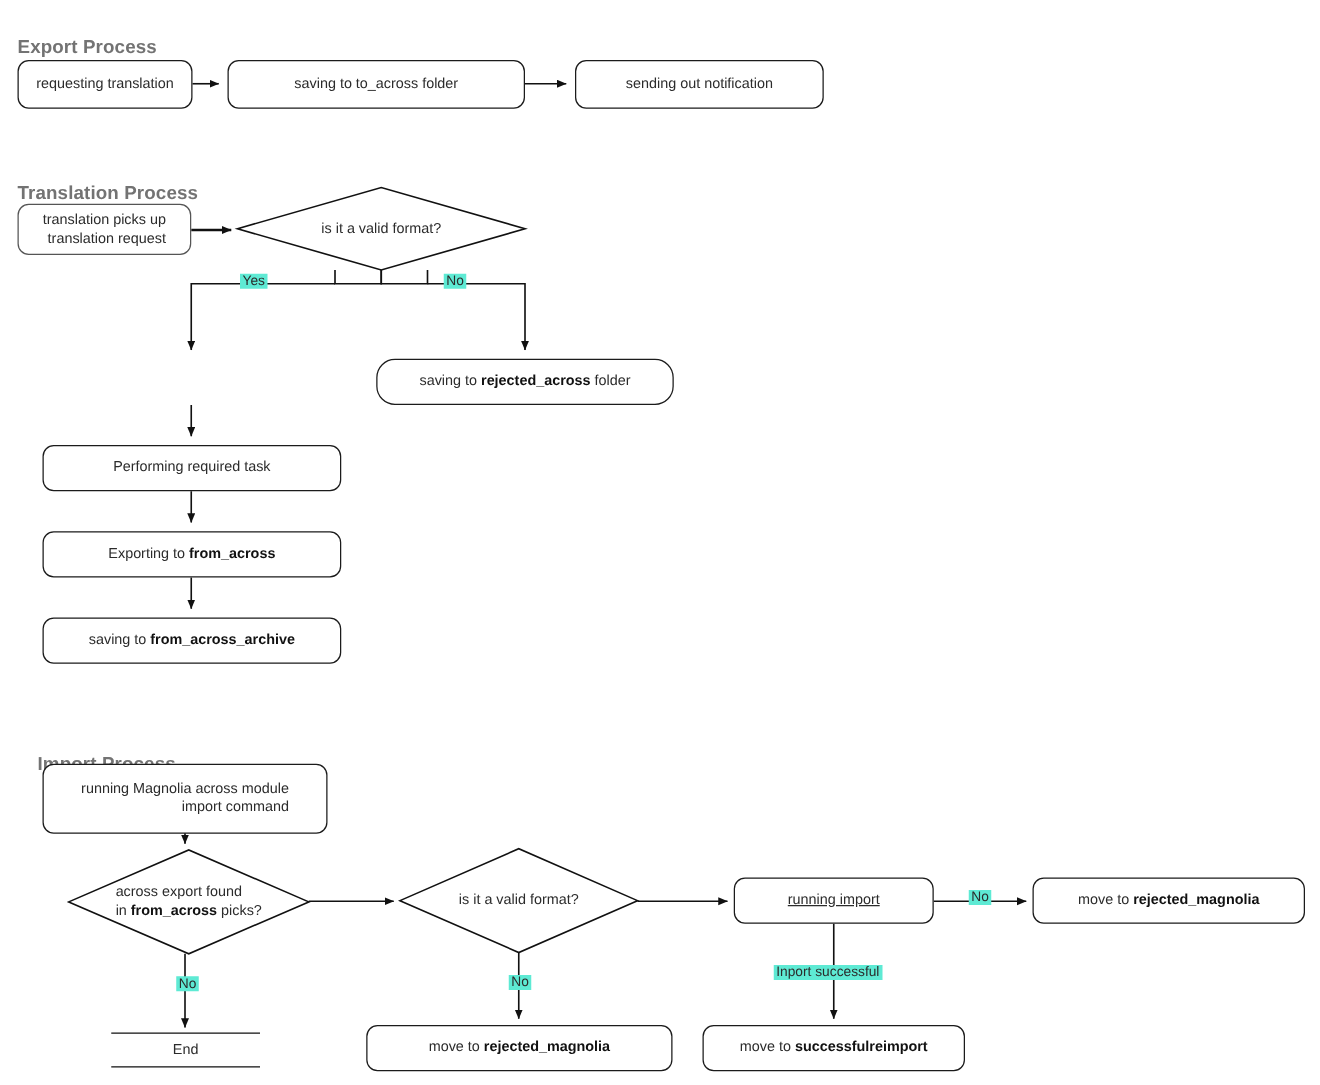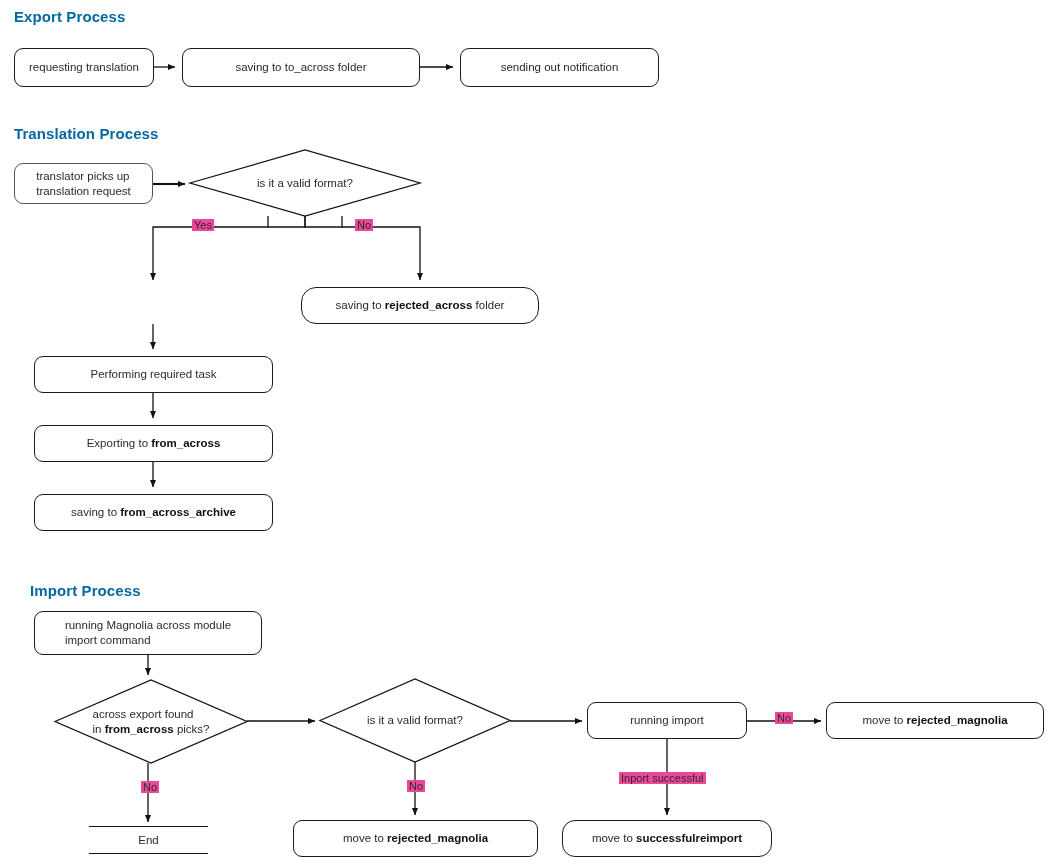--- a/index.html
+++ b/index.html
@@ -15,34 +15,35 @@
     position: relative;
     width: 1056px;
     height: 868px;
     background: #ffffff;
     overflow: hidden;
   }
   .section-title {
     position: absolute;
     font-size: 15px;
     font-weight: bold;
-    color: #0369a1;
+    color: #737373;
     white-space: nowrap;
     letter-spacing: 0.1px;
+    margin-top: 21px;
   }
   .node {
     position: absolute;
     box-sizing: border-box;
     border: 1.3px solid #1b1b1b;
     border-radius: 9px;
     background: #ffffff;
     display: flex;
     align-items: center;
     justify-content: center;
-    text-align: left;
+    text-align: right;
     font-size: 11.5px;
     line-height: 15px;
     color: #2b2b2b;
     padding: 2px 8px;
   }
   .node.soft {
     border-color: #555555;
   }
   .node b { font-weight: bold; color: #111111; }
   .diamond {
@@ -74,21 +75,21 @@
     left: 0;
     top: 0;
     width: 1056px;
     height: 868px;
     pointer-events: none;
   }
   .edge-label {
     position: absolute;
     font-size: 11px;
     color: #2b2b2b;
-    background: #ec4899;
+    background: #5eead4;
     padding: 0 2px;
     white-space: nowrap;
   }
   .terminator {
     position: absolute;
     box-sizing: border-box;
     border-top: 1.6px solid #111111;
     border-bottom: 1.6px solid #111111;
     display: flex;
     align-items: center;
@@ -154,21 +155,21 @@
   </div>
 
   <div class="node" style="left:182px; top:48px; width:238px; height:39px;">
     <span>saving to to_across folder</span>
   </div>
 
   <div class="section-title" style="left:14px; top:125px;">Translation Process</div>
 
   <div class="node soft" style="left:14px; top:163px; width:139px; height:41px;">
     <span>
-      <span>translator picks up</span><br>
+      <span>translation picks up</span><br>
       <span>translation request</span>
     </span>
   </div>
 
   <div class="diamond" style="left:190px; top:150px; width:230px; height:66px;">
     <svg width="230" height="66" viewBox="0 0 230 66" xmlns="http://www.w3.org/2000/svg">
       <polygon points="0,33 115,0 230,33 115,66" fill="#ffffff" stroke="#111111" stroke-width="1.3"></polygon>
     </svg>
     <div class="dlabel">is it a valid format?</div>
   </div>
@@ -188,21 +189,21 @@
   <div class="node" style="left:34px; top:356px; width:239px; height:37px;">
     <span><span>Performing required task</span><b></b><span></span></span>
   </div>
 
   <div class="node" style="left:34px; top:494px; width:239px; height:37px;">
     <span><span>saving to </span><b>from_across_archive</b><span></span></span>
   </div>
 
   <div class="section-title" style="left:30px; top:582px;">Import Process</div>
 
-  <div class="node" style="left:34px; top:611px; width:228px; height:44px;">
+  <div class="node" style="left:34px; top:611px; width:228px; height:56px;">
     <span>
       <span>running Magnolia across module</span><br>
       <span>import command</span>
     </span>
   </div>
 
   <div class="diamond" style="left:55px; top:680px; width:192px; height:83px;">
     <svg width="192" height="83" viewBox="0 0 192 83" xmlns="http://www.w3.org/2000/svg">
       <polygon points="0,41.5 96,0 192,41.5 96,83" fill="#ffffff" stroke="#111111" stroke-width="1.3"></polygon>
     </svg>
@@ -226,29 +227,29 @@
     </svg>
     <div class="dlabel">is it a valid format?</div>
   </div>
 
   <div class="edge-label" style="left:407px; top:780px;">No</div>
 
   <div class="node" style="left:293px; top:820px; width:245px; height:37px;">
     <span><span>move to </span><b>rejected_magnolia</b></span>
   </div>
 
-  <div class="node" style="left:587px; top:702px; width:160px; height:37px;">
+  <div class="node" style="left:587px; top:702px; width:160px; height:37px;text-decoration:underline;">
     <span>running import</span>
   </div>
 
   <div class="edge-label" style="left:775px; top:712px;">No</div>
 
   <div class="node" style="left:826px; top:702px; width:218px; height:37px;">
     <span><span>move to </span><b>rejected_magnolia</b></span>
   </div>
 
   <div class="edge-label" style="left:619px; top:772px;">Inport successful</div>
 
-  <div class="node" style="left:562px; top:820px; width:210px; height:37px;border-radius:13px;">
+  <div class="node" style="left:562px; top:820px; width:210px; height:37px;">
     <span><span>move to </span><b>successfulreimport</b></span>
   </div>
 
 </div>
 
 </body></html>

